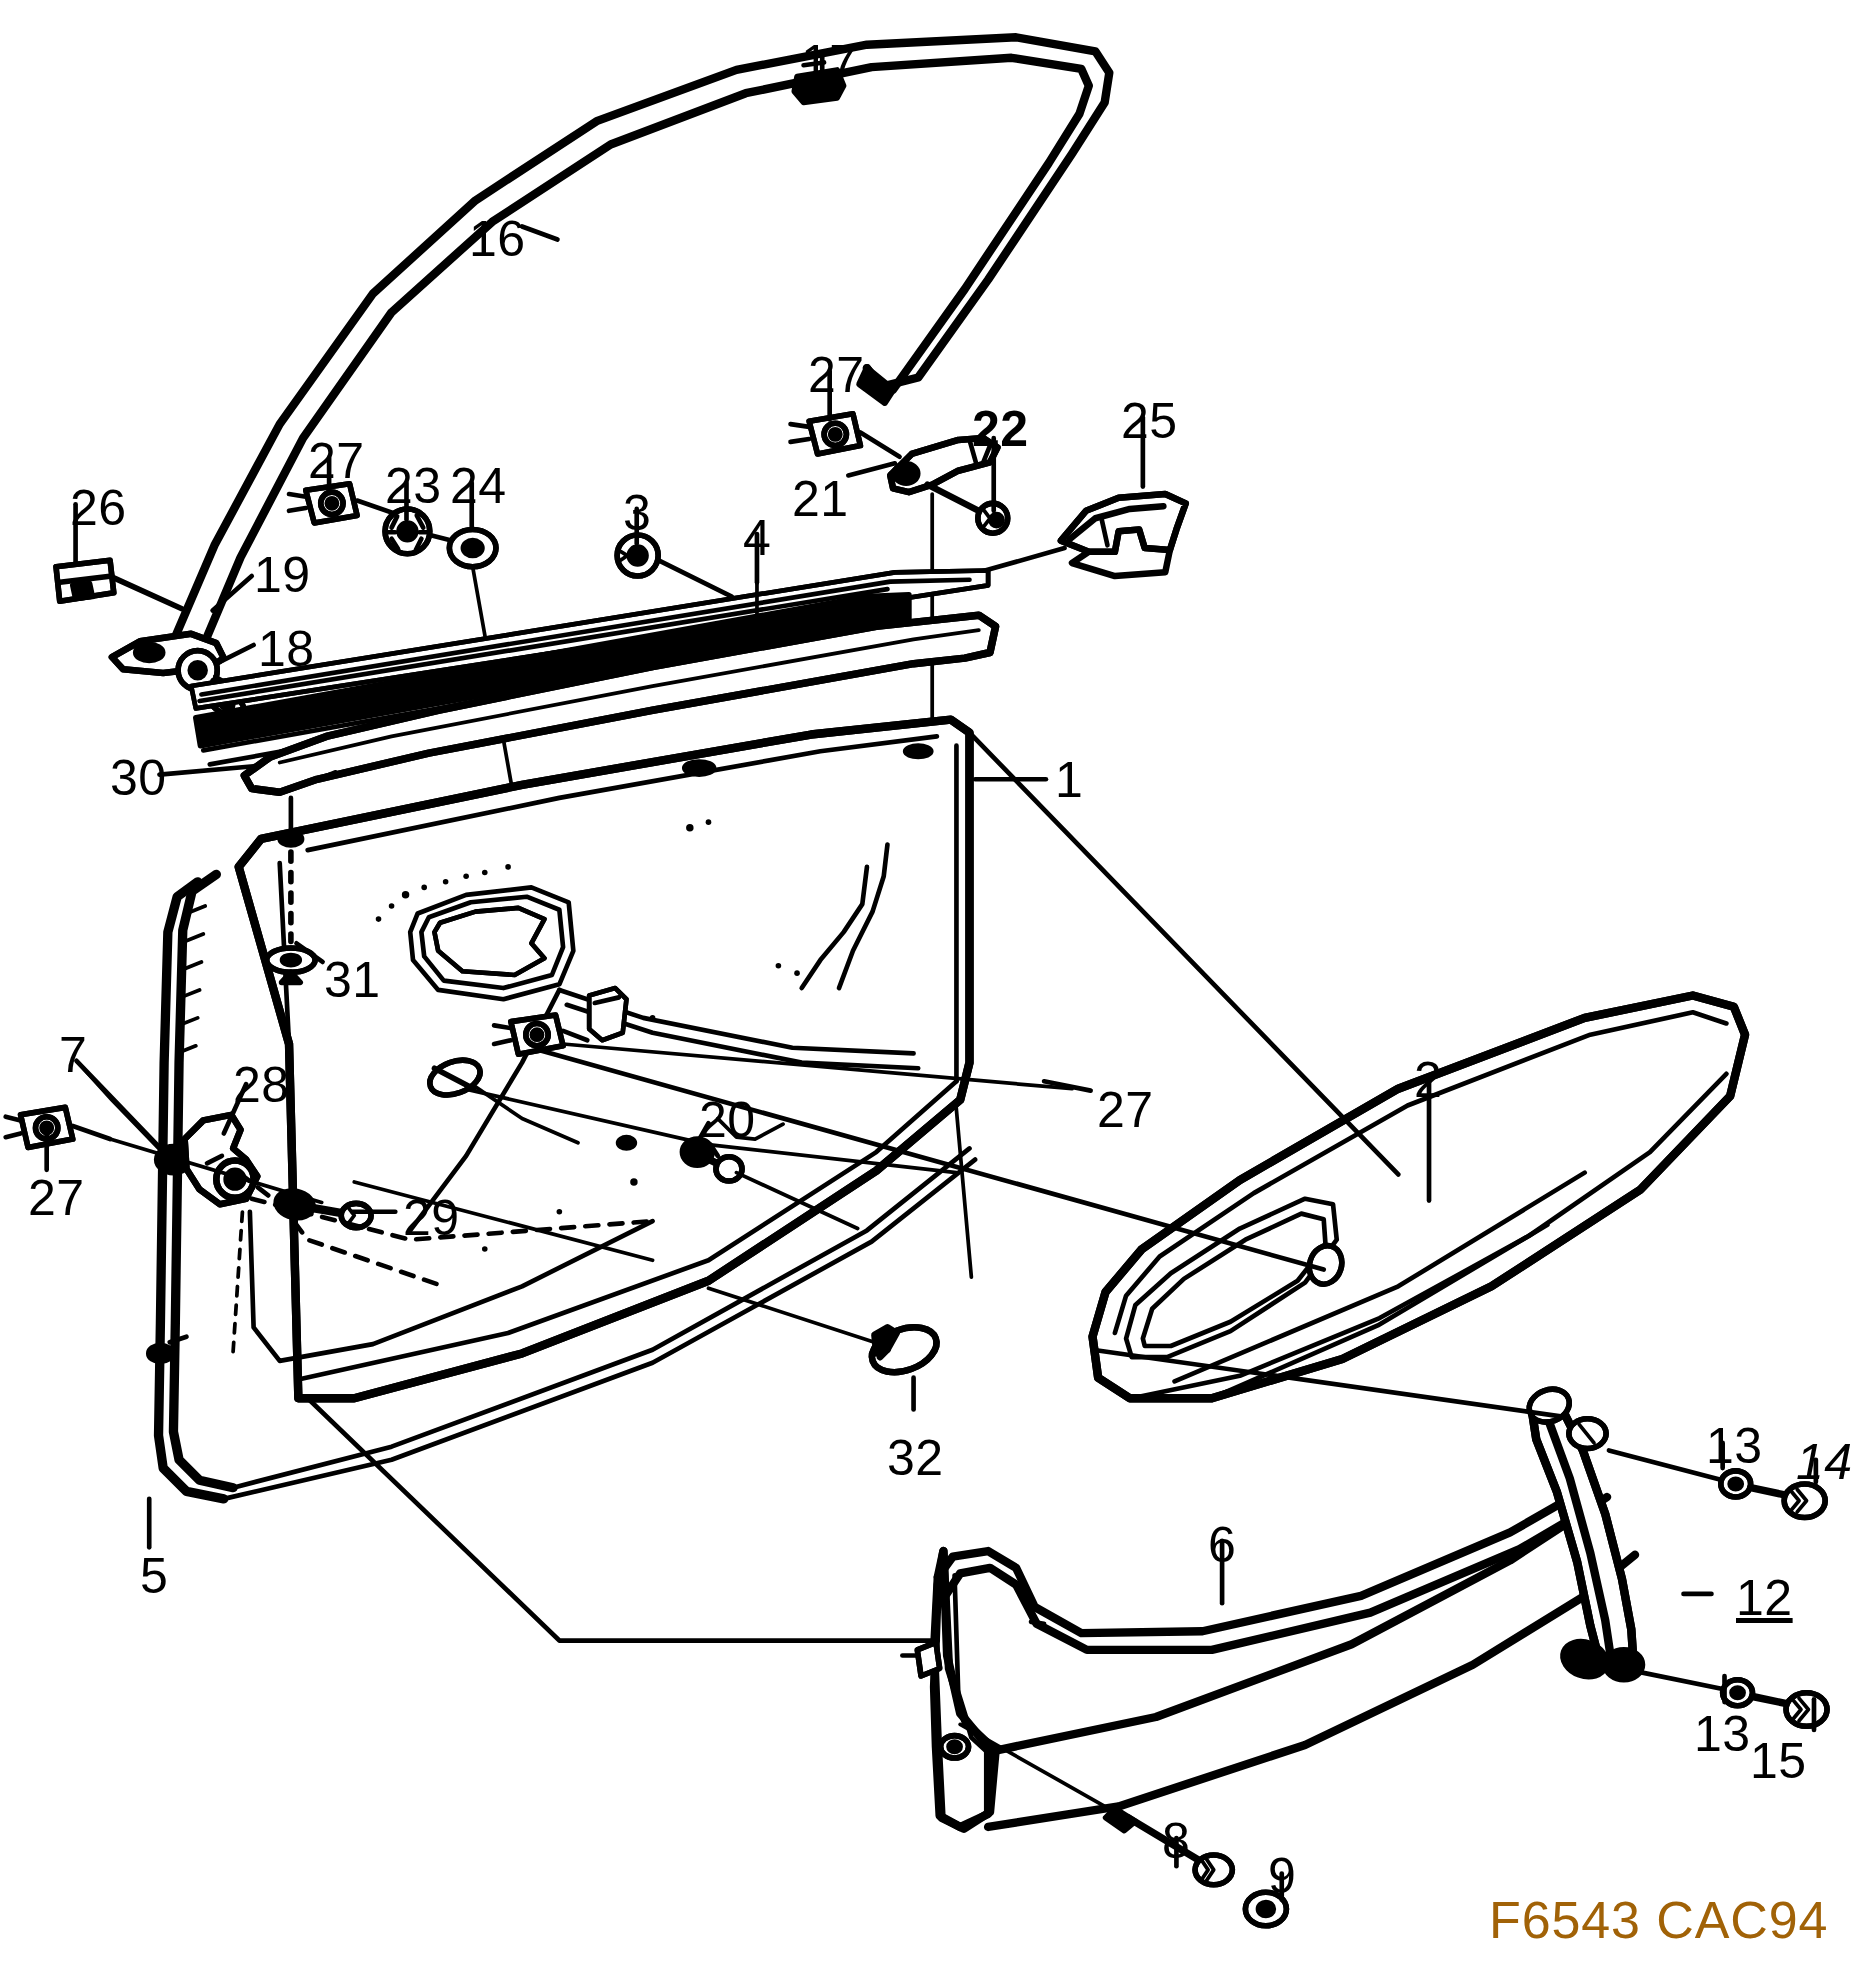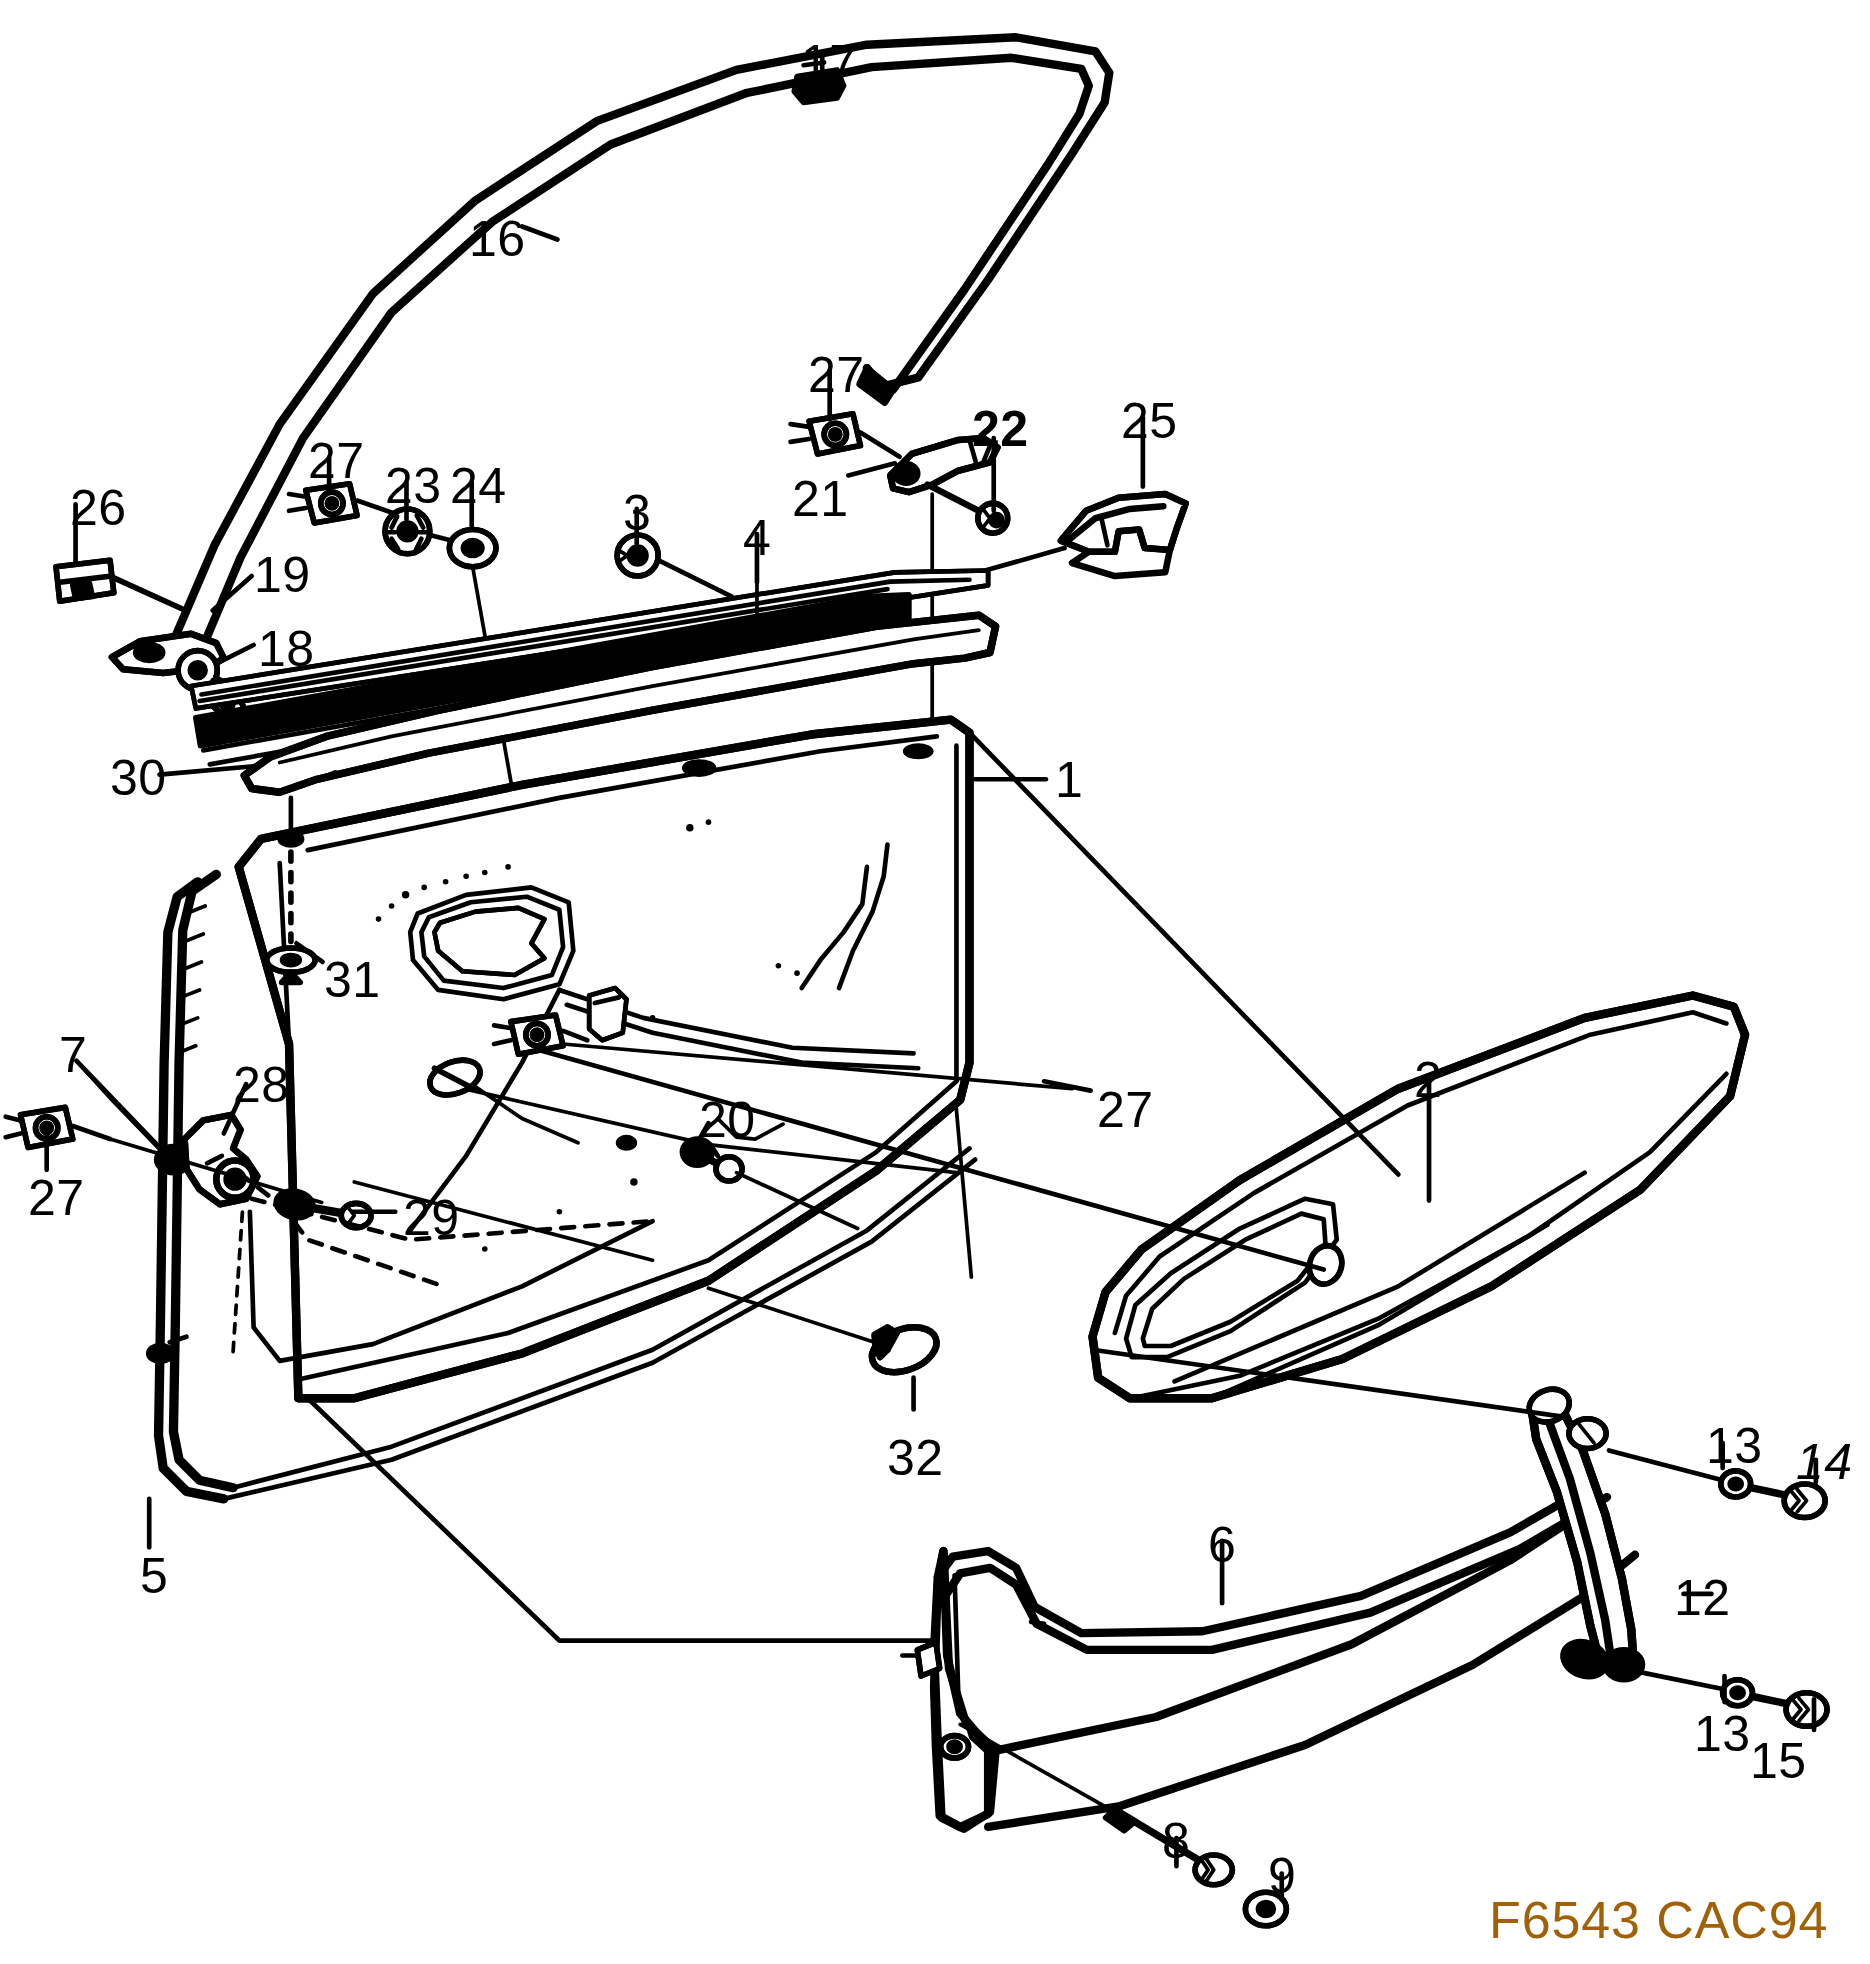--- a/index.html
+++ b/index.html
@@ -593,21 +593,21 @@
       <div class="callout" style="left: 324px; top: 955px;">31</div>
       <div class="callout" style="left: 1414px; top: 1055px;">2</div>
       <div class="callout" style="left: 59px; top: 1030px;">7</div>
       <div class="callout" style="left: 233px; top: 1060px;">28</div>
       <div class="callout" style="left: 1097px; top: 1085px;">27</div>
       <div class="callout" style="left: 699px; top: 1095px;">20</div>
       <div class="callout" style="left: 28px; top: 1173px;">27</div>
       <div class="callout" style="left: 403px; top: 1193px;">29</div>
       <div class="callout" style="left: 1706px; top: 1421px;">13</div>
       <div class="callout" style="left: 1796px; top: 1437px; font-style: italic;">14</div>
-      <div class="callout" style="left: 1674px; top: 1573px;">12</div>
+      <div class="callout" style="left: 1736px; top: 1573px; text-decoration: underline;">12</div>
       <div class="callout" style="left: 1208px; top: 1520px;">6</div>
       <div class="callout" style="left: 887px; top: 1417px; margin-top: 16px;">32</div>
       <div class="callout" style="left: 140px; top: 1551px;">5</div>
       <div class="callout" style="left: 1694px; top: 1709px;">13</div>
       <div class="callout" style="left: 1750px; top: 1736px;">15</div>
       <div class="callout" style="left: 1162px; top: 1816px;">8</div>
       <div class="callout" style="left: 1268px; top: 1851px;">9</div>
     </div>
 
   <div id="drawing-code" style="left: 1489px; top: 1890px;">F6543 CAC94</div>

